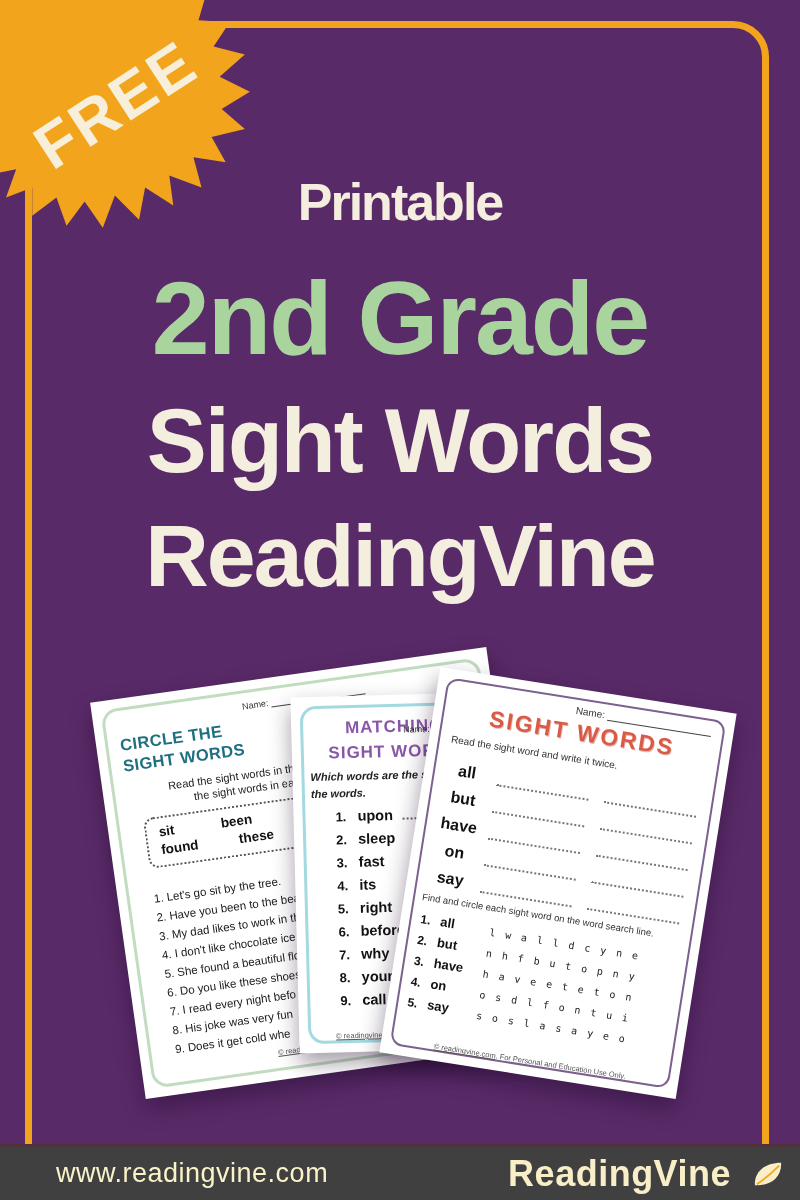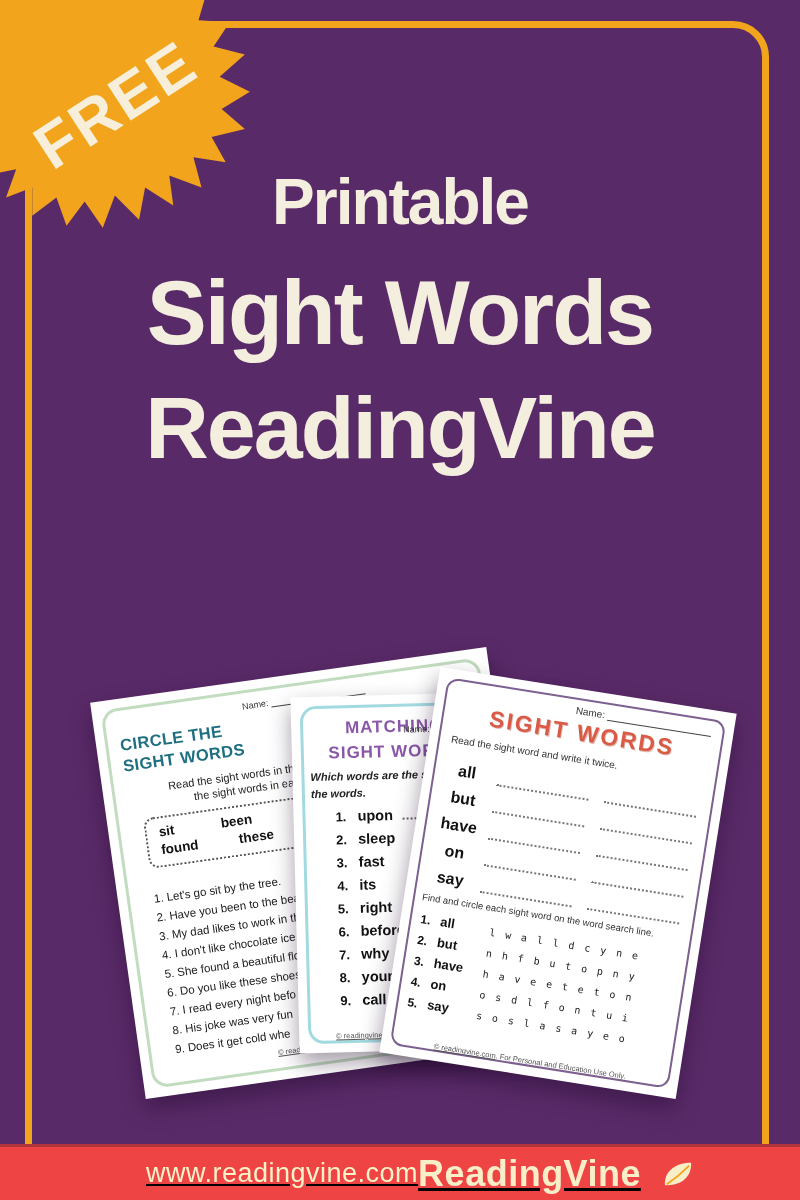--- a/index.html
+++ b/index.html
@@ -7,21 +7,21 @@
          font-family:"Liberation Sans",sans-serif;}
   
   .frame{position:absolute;left:25px;top:21px;right:31px;bottom:12px;
          border:7px solid #f2a41d;border-radius:36px;}
   
   .badge{position:absolute;left:-4px;top:-4px;width:272px;height:252px;z-index:20;}
   .badge text{font-family:"Liberation Sans",sans-serif;font-weight:700;letter-spacing:3px;}
   
   .titles{position:absolute;top:150px;left:0;right:0;text-align:center;color:#f4eedf;z-index:5;}
   .titles div{font-weight:700;letter-spacing:-2px;}
-  .t1{font-size:64px;line-height:104px;text-align:center;}
+  .t1{font-size:52px;line-height:104px;text-align:center;}
   .t2{font-size:104px;line-height:128px;color:#a9d49e;}
   .t3{font-size:90px;line-height:118px;}
   .t4{font-size:88px;line-height:112px;}
   
   .paper{position:absolute;background:#ffffff;overflow:hidden;
          box-shadow:0 10px 22px rgba(25,6,35,.4);}
   .paper-left{left:116px;top:673px;width:400px;height:400px;transform:rotate(-8deg);z-index:1;}
   .paper-mid{left:295px;top:694px;width:268px;height:356px;transform:rotate(-1.5deg);z-index:2;}
   .paper-right{left:408px;top:688px;width:300px;height:390px;transform:rotate(9deg);z-index:3;}
   .inner{position:absolute;inset:9px;border-radius:16px;}
@@ -68,23 +68,23 @@
   .wr-search{position:absolute;left:20px;top:244px;right:12px;display:flex;}
   .wr-flist{width:66px;}
   .wr-fitem{display:flex;height:21px;align-items:baseline;font-weight:700;color:#111;}
   .wr-fitem .n{width:20px;font-size:12px;}
   .wr-fitem .w{font-size:13px;}
   .wr-grid{flex:1;padding-left:4px;}
   .wr-grow{font-family:"DejaVu Sans Mono",monospace;font-size:10px;letter-spacing:2px;
            line-height:21px;color:#222;white-space:nowrap;}
   .wr-footer{left:0;bottom:10px;width:100%;}
   
-  .bottombar{position:absolute;left:0;right:0;bottom:0;height:53px;background:#ef4444;z-index:40;
-             display:flex;align-items:center;justify-content:center;
-             border-top:3px solid rgba(95,35,50,.45);text-decoration:underline;}
+  .bottombar{position:absolute;left:0;right:0;bottom:0;height:53px;background:#404040;z-index:40;
+             display:flex;align-items:center;justify-content:space-between;
+             border-top:3px solid rgba(95,35,50,.45);}
   .bar-url{margin-left:56px;font-size:27px;color:#faf2c8;letter-spacing:.5px;}
   .bar-brand{margin-right:16px;display:flex;align-items:center;gap:21px;
              font-size:36px;font-weight:700;color:#f8efc9;letter-spacing:.5px;}
   .leaf{width:32px;height:28px;}
 </style>
 </head>
 <body>
 
 <div class="stage">
 
@@ -92,20 +92,21 @@
 
   <svg class="badge" viewBox="0 0 270 250">
     <polygon fill="#f2a41d" points="0,0 208,0 201,24 232,26 216,50 247,58 222,80 252,95 224,112 247,132 214,140
               228,165 196,160 204,190 172,178 176,208 148,190 142,222 118,198 106,230
               88,204 70,228 60,200 36,218 36,190 10,200 20,172 0,176"></polygon>
     <text transform="translate(56,174) rotate(-33)" font-size="62" fill="#f7efd9">FREE</text>
   </svg>
 
   <div class="titles">
     <div class="t1">Printable</div>
+    <div class="t2">2nd Grade</div>
     <div class="t3">Sight Words</div>
     <div class="t4">ReadingVine</div>
   </div>
 
   <div class="paper paper-left">
     <div class="inner inner-left"></div>
     <div class="nameline" style="left:150px;top:20px;">
       <span>Name:</span>
       <span class="rule" style="width:95px;"></span>
     </div>

